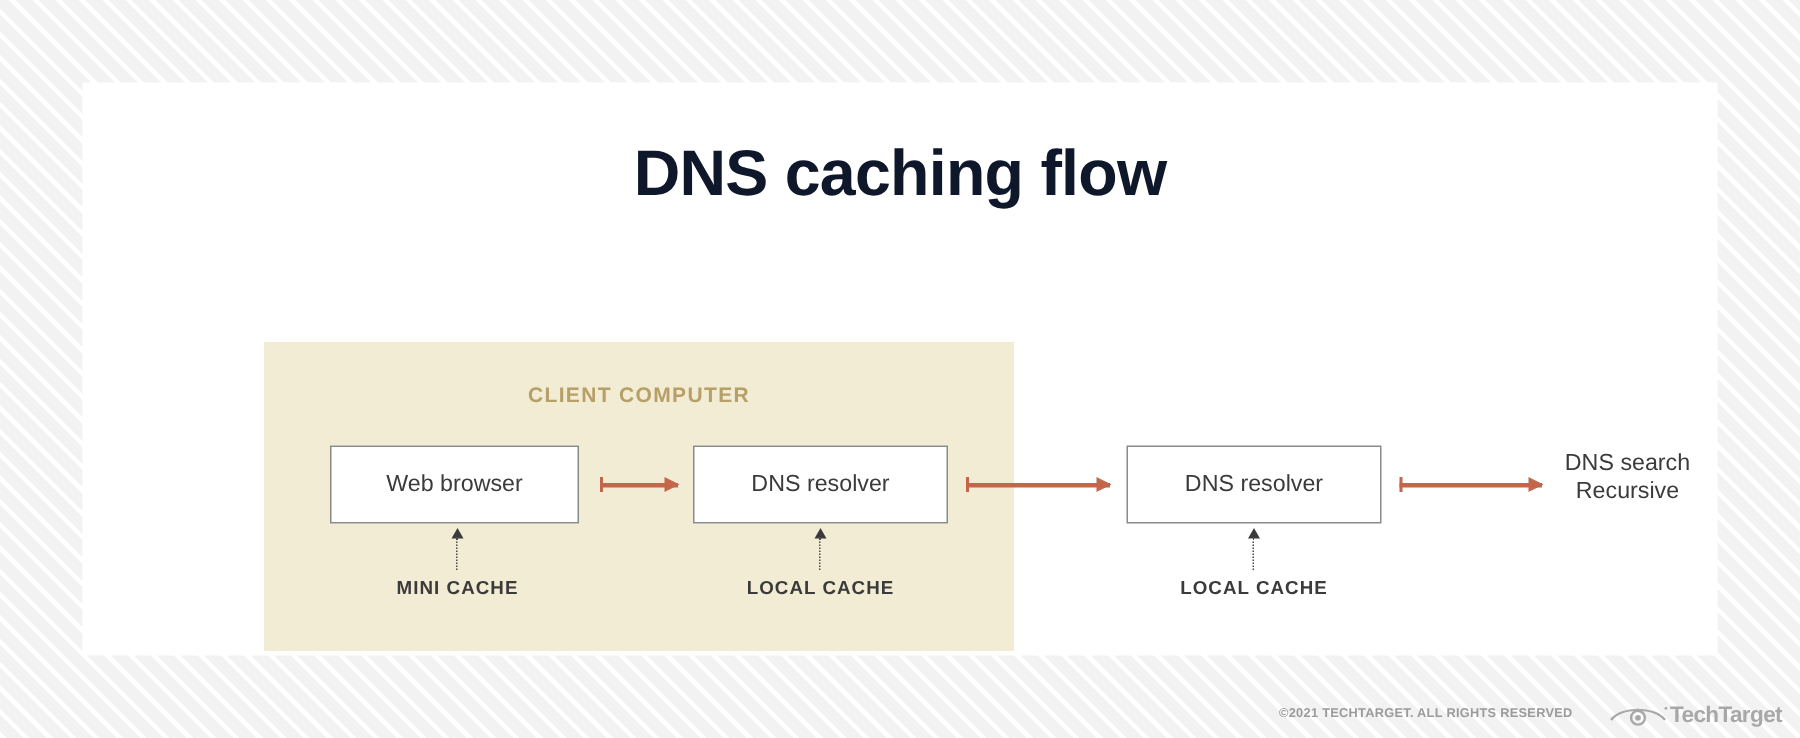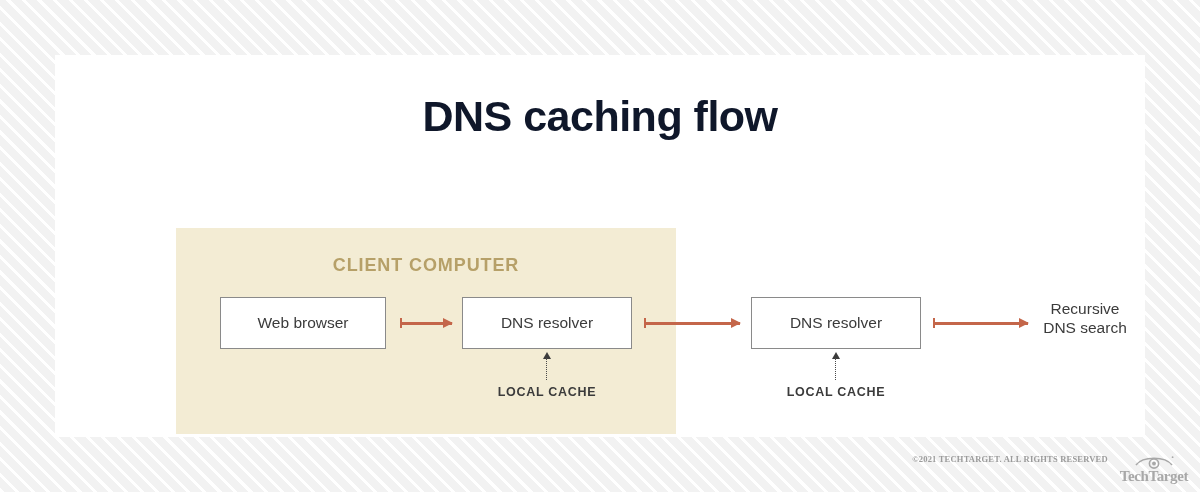--- a/index.html
+++ b/index.html
@@ -59,21 +59,21 @@
   }
   .panel-client { left: 121px; width: 500px; }
   .panel-isp    { left: 651px; width: 259px; }
 
   .panel-title {
     position: absolute;
     top: 27px;
     left: 0;
     width: 100%;
     text-align: center;
-    font-size: 18px;
+    font-size: 14px;
     font-weight: bold;
     letter-spacing: 0.9px;
     color: #b6a068;
   }
 
   
   .node {
     position: absolute;
     height: 52px;
     background: #ffffff;
@@ -177,35 +177,33 @@
     line-height: 19px;
     color: #3b3b3b;
   }
 
   
   .footer {
     position: absolute;
     right: 12px;
     bottom: 8px;
     display: flex;
-    align-items: flex-start;
-    gap: 12px;
-    font-family: Liberation Serif, serif;
+    align-items: center;
+    gap: 23px;
   }
   .copyright {
     font-size: 8.5px;
     font-weight: bold;
     letter-spacing: 0.2px;
     color: #9b9b9b;
     padding-bottom: 4px;
     white-space: nowrap;
   }
   .tt-logo {
     display: flex;
-    flex-direction: column;
     align-items: center;
     color: #a8a8a8;
   }
   .tt-eye { display: block; }
   .tt-word {
     font-size: 15px;
     font-weight: bold;
     letter-spacing: -0.4px;
     color: #a8a8a8;
     line-height: 15px;
@@ -248,40 +246,47 @@
       <span class="shaft"></span>
       <span class="head"></span>
     </div>
 
     <div class="h-arrow arrow-3">
       <span class="tail"></span>
       <span class="shaft"></span>
       <span class="head"></span>
     </div>
 
+    <div class="cache-group cache-mini">
+      <div class="cache-arrow">
+        <span class="tip"></span>
+        <span class="dash"></span>
+      </div>
+      <div class="cache-label">MINI CACHE</div>
+    </div>
 
     <div class="cache-group cache-local-cli">
       <div class="cache-arrow">
         <span class="tip"></span>
         <span class="dash"></span>
       </div>
       <div class="cache-label">LOCAL CACHE</div>
     </div>
 
     <div class="cache-group cache-local-isp">
       <div class="cache-arrow">
         <span class="tip"></span>
         <span class="dash"></span>
       </div>
       <div class="cache-label">LOCAL CACHE</div>
     </div>
 
     <div class="recursive-label">
+      <div>DNS search</div>
       <div>Recursive</div>
-      <div>DNS search</div>
     </div>
 
   </div>
 
   <div class="footer">
     <div class="copyright">©2021 TECHTARGET. ALL RIGHTS RESERVED</div>
     <div class="tt-logo">
       <svg class="tt-eye" width="42" height="15" viewBox="0 0 42 15">
         <path d="M3 11 C10 2, 32 2, 39 11" fill="none" stroke="#a8a8a8" stroke-width="1.6"></path>
         <circle cx="21" cy="9.5" r="4.6" fill="none" stroke="#a8a8a8" stroke-width="1.6"></circle>

